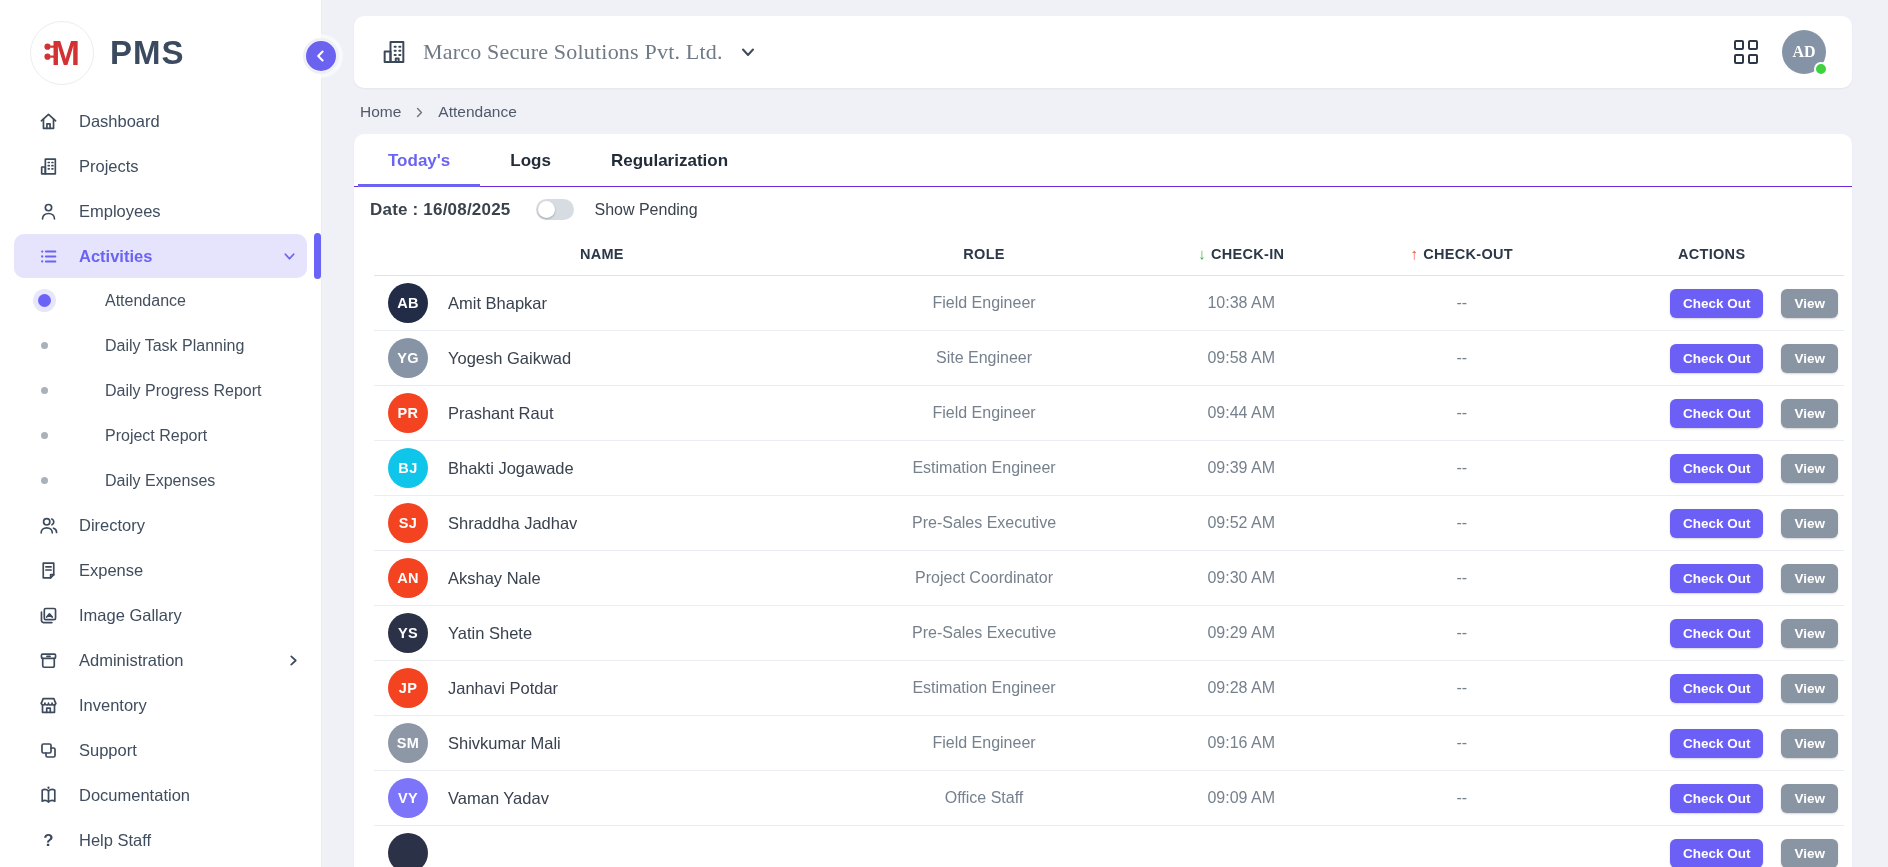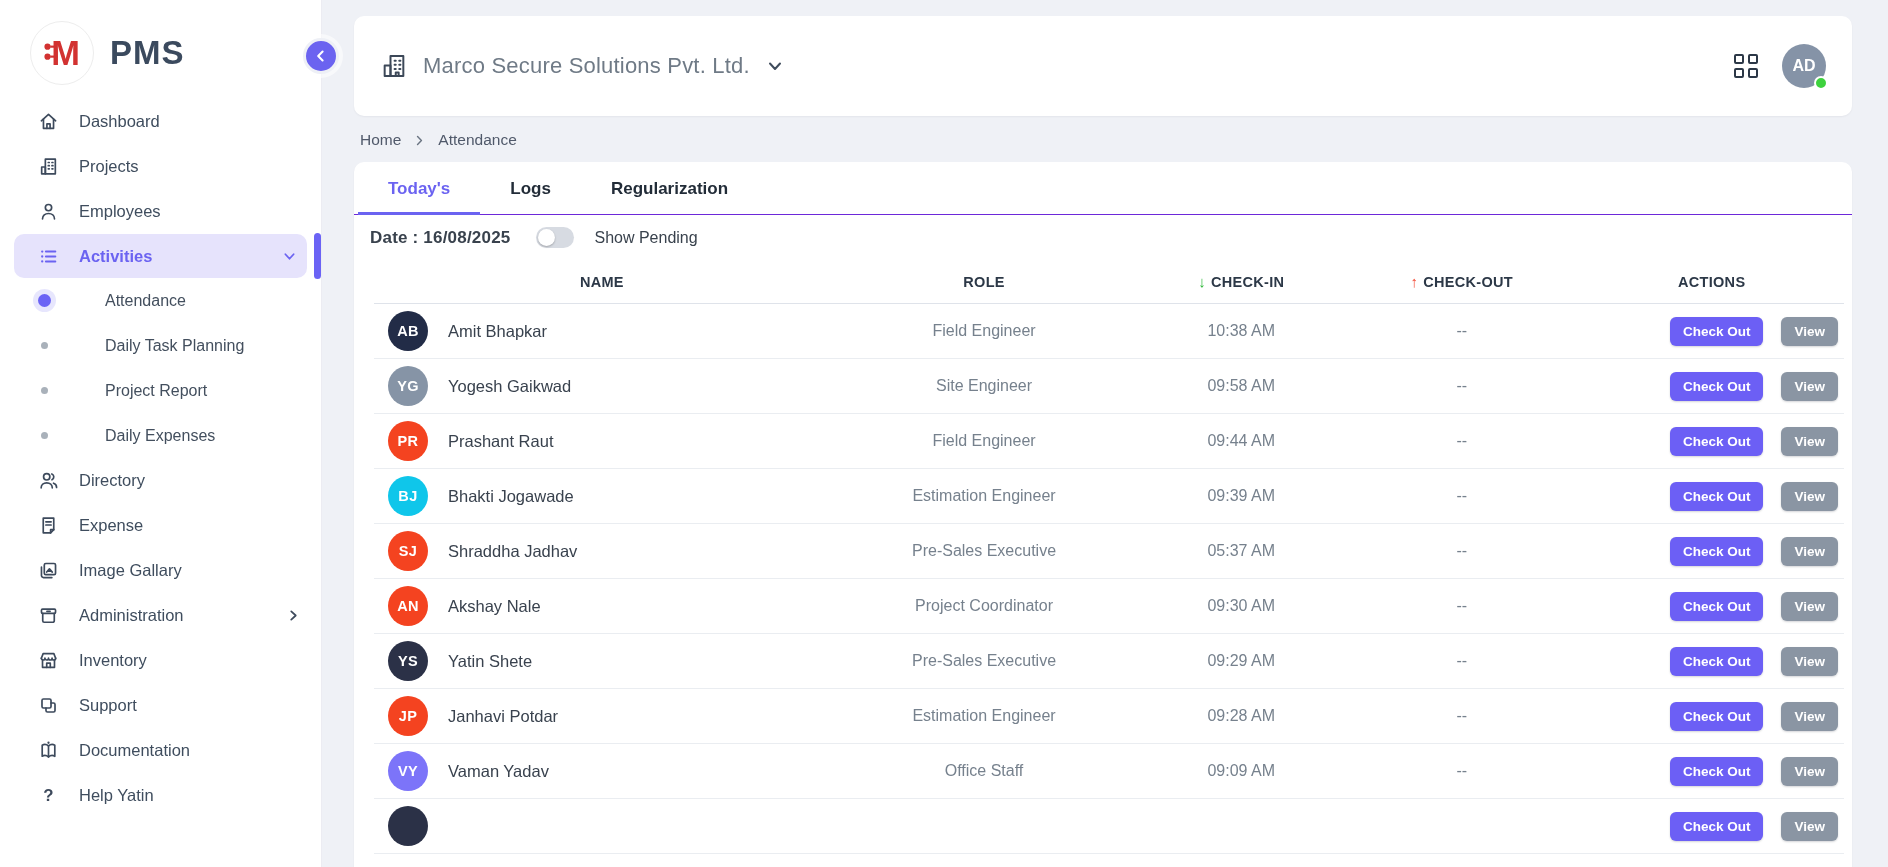--- a/index.html
+++ b/index.html
@@ -33,23 +33,23 @@
   .sub-item.active .sub-bullet { width:13px; height:13px; background:#6b63f5;
     box-shadow:0 0 0 5px rgba(107,99,245,.16); margin-left:-3px; margin-right:54px; }
 
   .collapse-btn { position:fixed; left:303px; top:38px; width:36px; height:36px;
     border-radius:50%; background:#6b63f0; border:3px solid #eef0f6;
     display:flex; align-items:center; justify-content:center; z-index:9; cursor:pointer;
     box-shadow:0 0 0 4px rgba(255,255,255,.55); }
 
   
   .main { margin-left:322px; padding:16px 36px 0 32px; }
-  .company-bar { height:100px; background:#fff; border-radius:10px;
+  .company-bar { height:72px; background:#fff; border-radius:10px;
     box-shadow:0 1px 2px rgba(16,24,40,.05); display:flex; align-items:center;
-    justify-content:space-between; padding:0 26px; }
+    justify-content:space-between; padding:0 26px;font-family:Liberation Serif, serif; }
   .company-left { display:flex; align-items:center; gap:15px; cursor:pointer; }
   .company-name { font-size:22px; color:#6f7a86; font-weight:500; letter-spacing:.2px; }
   .company-right { display:flex; align-items:center; gap:24px;margin-left:20px; }
   .apps-grid { display:grid; grid-template-columns:10px 10px; grid-gap:4px; cursor:pointer; }
   .apps-grid span { width:10px; height:10px; border:2.4px solid #2c3847; border-radius:2px; }
   .user-avatar { position:relative; width:44px; height:44px; border-radius:50%;
     background:#8593a7; color:#fff; font-size:16px; font-weight:700;
     display:flex; align-items:center; justify-content:center; cursor:pointer; }
   .online-dot { position:absolute; right:-2px; bottom:-2px; width:14px; height:14px;
     border-radius:50%; background:#3ed23e; border:2.5px solid #fff; }
@@ -165,20 +165,24 @@
       <div class="sub-item active">
     <span class="sub-bullet"></span>
     <span class="sub-label">Attendance</span>
   </div>
       <div class="sub-item">
     <span class="sub-bullet"></span>
     <span class="sub-label">Daily Task Planning</span>
   </div>
       <div class="sub-item">
     <span class="sub-bullet"></span>
+    <span class="sub-label">Daily Progress Report</span>
+  </div>
+      <div class="sub-item">
+    <span class="sub-bullet"></span>
     <span class="sub-label">Project Report</span>
   </div>
       <div class="sub-item">
     <span class="sub-bullet"></span>
     <span class="sub-label">Daily Expenses</span>
   </div>
       <div class="nav-item">
     <span class="nav-icon">
           <svg width="21" height="21" viewBox="0 0 20 20" fill="none" stroke="#3d4a5c" stroke-width="1.6" stroke-linecap="round" stroke-linejoin="round">
             <circle cx="8.3" cy="6.5" r="3"></circle>
@@ -259,21 +263,21 @@
         </span>
     <span class="nav-label">Documentation</span>
     <span class="nav-chevron"></span>
   </div>
       <div class="nav-item">
     <span class="nav-icon">
           <svg width="21" height="21" viewBox="0 0 20 20">
             <text x="10" y="15" text-anchor="middle" font-family="Liberation Sans, sans-serif" font-size="16" font-weight="600" fill="#3d4a5c">?</text>
           </svg>
         </span>
-    <span class="nav-label">Help Yatin</span>
+    <span class="nav-label">Help Staff</span>
     <span class="nav-chevron"></span>
   </div>
     </nav>
 </aside>
 
 <button class="collapse-btn">
   <span style="display:flex">
     <svg width="16" height="16" viewBox="0 0 20 20">
         <polyline points="12,4.5 6.5,10 12,15.5" fill="none" stroke="#ffffff" stroke-width="2.6" stroke-linecap="round" stroke-linejoin="round"></polyline>
       </svg>
@@ -422,21 +426,21 @@
     </span></td>
   </tr>
           <tr>
     <td>
               <div class="name-cell">
       <span class="avatar" style="background: rgb(244, 67, 32);">SJ</span>
       <span class="emp-name">Shraddha Jadhav</span>
     </div>
             </td>
     <td>Pre-Sales Executive</td>
-    <td>05:37 AM</td>
+    <td>09:52 AM</td>
     <td>--</td>
     <td class="td-actions"><span class="actions-wrap">
       <button class="btn btn-checkout">Check Out</button>
       <button class="btn btn-view">View</button>
     </span></td>
   </tr>
           <tr>
     <td>
               <div class="name-cell">
       <span class="avatar" style="background: rgb(244, 67, 32);">AN</span>
@@ -468,20 +472,35 @@
   </tr>
           <tr>
     <td>
               <div class="name-cell">
       <span class="avatar" style="background: rgb(244, 67, 32);">JP</span>
       <span class="emp-name">Janhavi Potdar</span>
     </div>
             </td>
     <td>Estimation Engineer</td>
     <td>09:28 AM</td>
+    <td>--</td>
+    <td class="td-actions"><span class="actions-wrap">
+      <button class="btn btn-checkout">Check Out</button>
+      <button class="btn btn-view">View</button>
+    </span></td>
+  </tr>
+          <tr>
+    <td>
+              <div class="name-cell">
+      <span class="avatar" style="background: rgb(141, 151, 165);">SM</span>
+      <span class="emp-name">Shivkumar Mali</span>
+    </div>
+            </td>
+    <td>Field Engineer</td>
+    <td>09:16 AM</td>
     <td>--</td>
     <td class="td-actions"><span class="actions-wrap">
       <button class="btn btn-checkout">Check Out</button>
       <button class="btn btn-view">View</button>
     </span></td>
   </tr>
           <tr>
     <td>
               <div class="name-cell">
       <span class="avatar" style="background: rgb(124, 116, 249);">VY</span>

